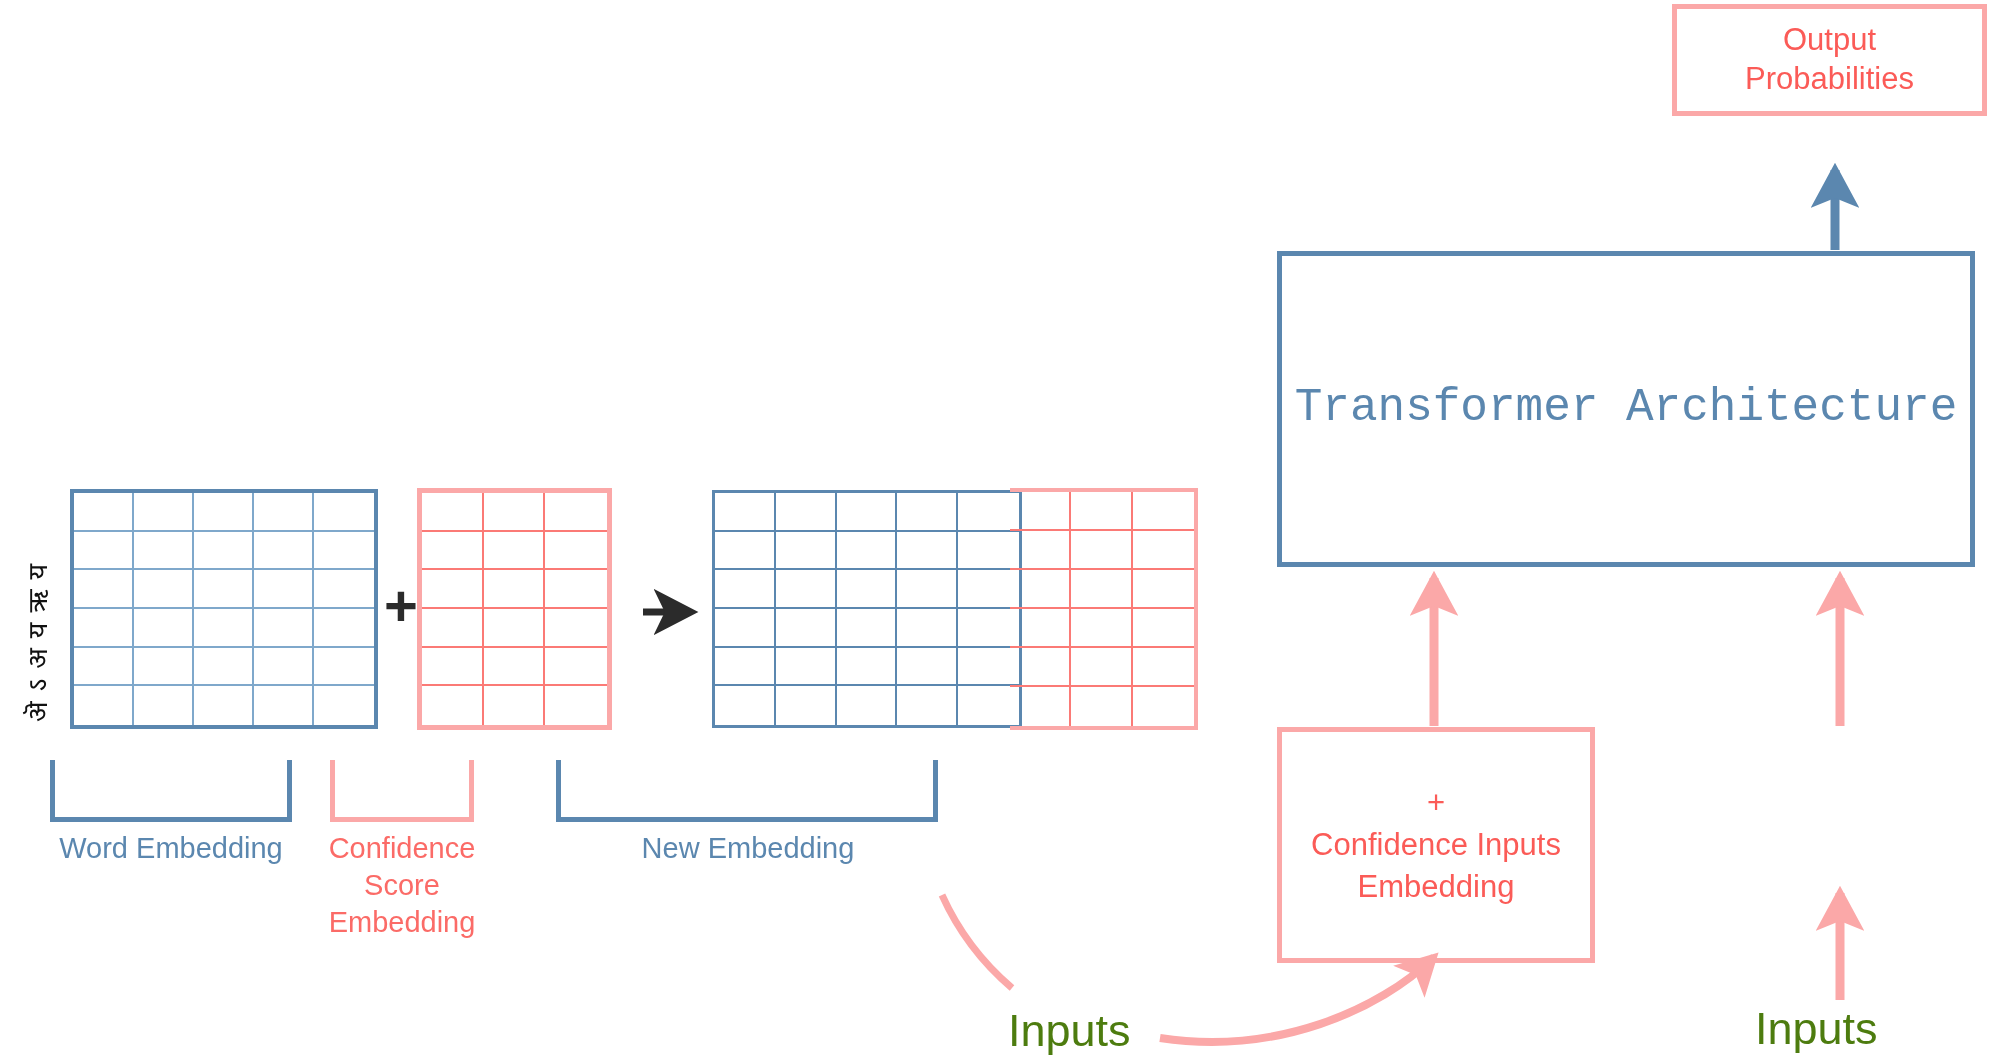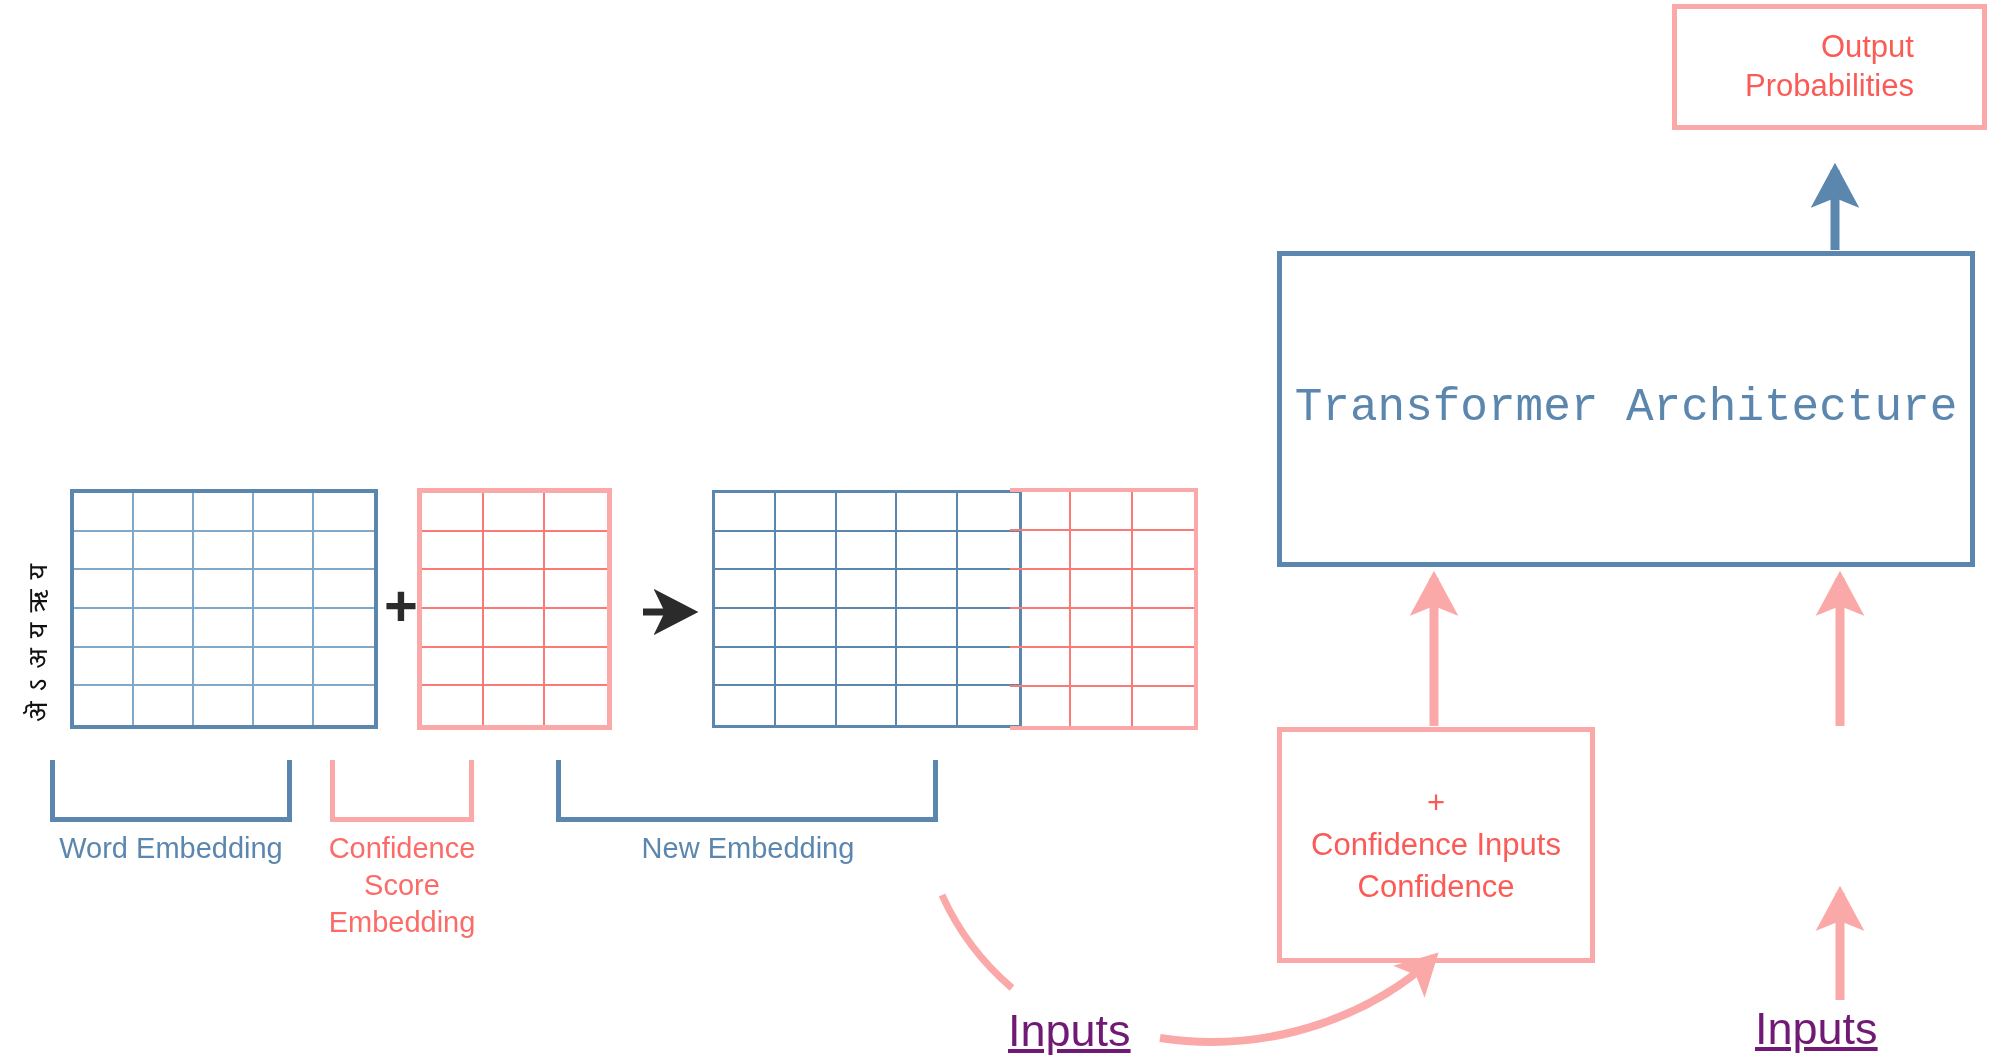--- a/index.html
+++ b/index.html
@@ -60,21 +60,21 @@
   
   .box{position:absolute;box-sizing:border-box;display:flex;align-items:center;justify-content:center;text-align:center;}
   .box-pink{border:5px solid #FBA8A8;color:#FB5B57;}
   .box-blue{border:5px solid #5B87AF;color:#5B87AF;}
 
   .txt-op{font-size:31px;line-height:1.25;}
   .txt-ta{font-size:46px;line-height:1.2;font-family:Liberation Mono, monospace;}
   .txt-ie{font-size:31px;line-height:1.36;}
   .txt-oe{font-size:31px;line-height:1.25;}
 
-  .bigcap{position:absolute;font-size:45px;color:#701a75;white-space:nowrap;text-decoration:underline;}
+  .bigcap{position:absolute;font-size:45px;color:#4d7c0f;white-space:nowrap;}
 
   svg.ovl{position:absolute;left:0;top:0;width:1994px;height:1062px;pointer-events:none;}
 </style>
 </head>
 <body>
 
 <div id="stage">
 
   <div class="rowlabels" style="left:24px;top:492px;height:230px;">ऄऽअयऋय</div>
 
@@ -228,35 +228,35 @@
   <div class="bracket bracket-blue" style="left:556px;top:760px;width:382px;height:62px;"></div>
 
   <div class="cap cap-blue" style="left:36px;top:830px;width:270px;">Word Embedding</div>
 
   <div class="cap cap-blue" style="left:570px;top:830px;width:356px;">New Embedding</div>
 
   <div class="cap cap-pink" style="left:290px;top:830px;width:224px;">Confidence Score Embedding</div>
 
   <div class="bigcap" style="left:1008px;top:1005px;">Inputs</div>
 
-  <div class="box box-pink" style="left:1672px;top:4px;width:315px;height:126px;text-align:right;">
+  <div class="box box-pink" style="left:1672px;top:4px;width:315px;height:112px;">
     <div class="txt-op">
       <div>Output</div>
       <div>Probabilities</div>
     </div>
   </div>
 
   <div class="box box-blue" style="left:1277px;top:251px;width:698px;height:316px;">
     <div class="txt-ta">Transformer Architecture</div>
   </div>
 
   <div class="box box-pink" style="left:1277px;top:727px;width:318px;height:236px;">
     <div class="txt-ie">
       <div>+</div>
       <div>Confidence Inputs</div>
-      <div>Confidence</div>
+      <div>Embedding</div>
     </div>
   </div>
 
 
   <div class="bigcap" style="left:1755px;top:1003px;">Inputs</div>
 
 </div>
 
 </body></html>

